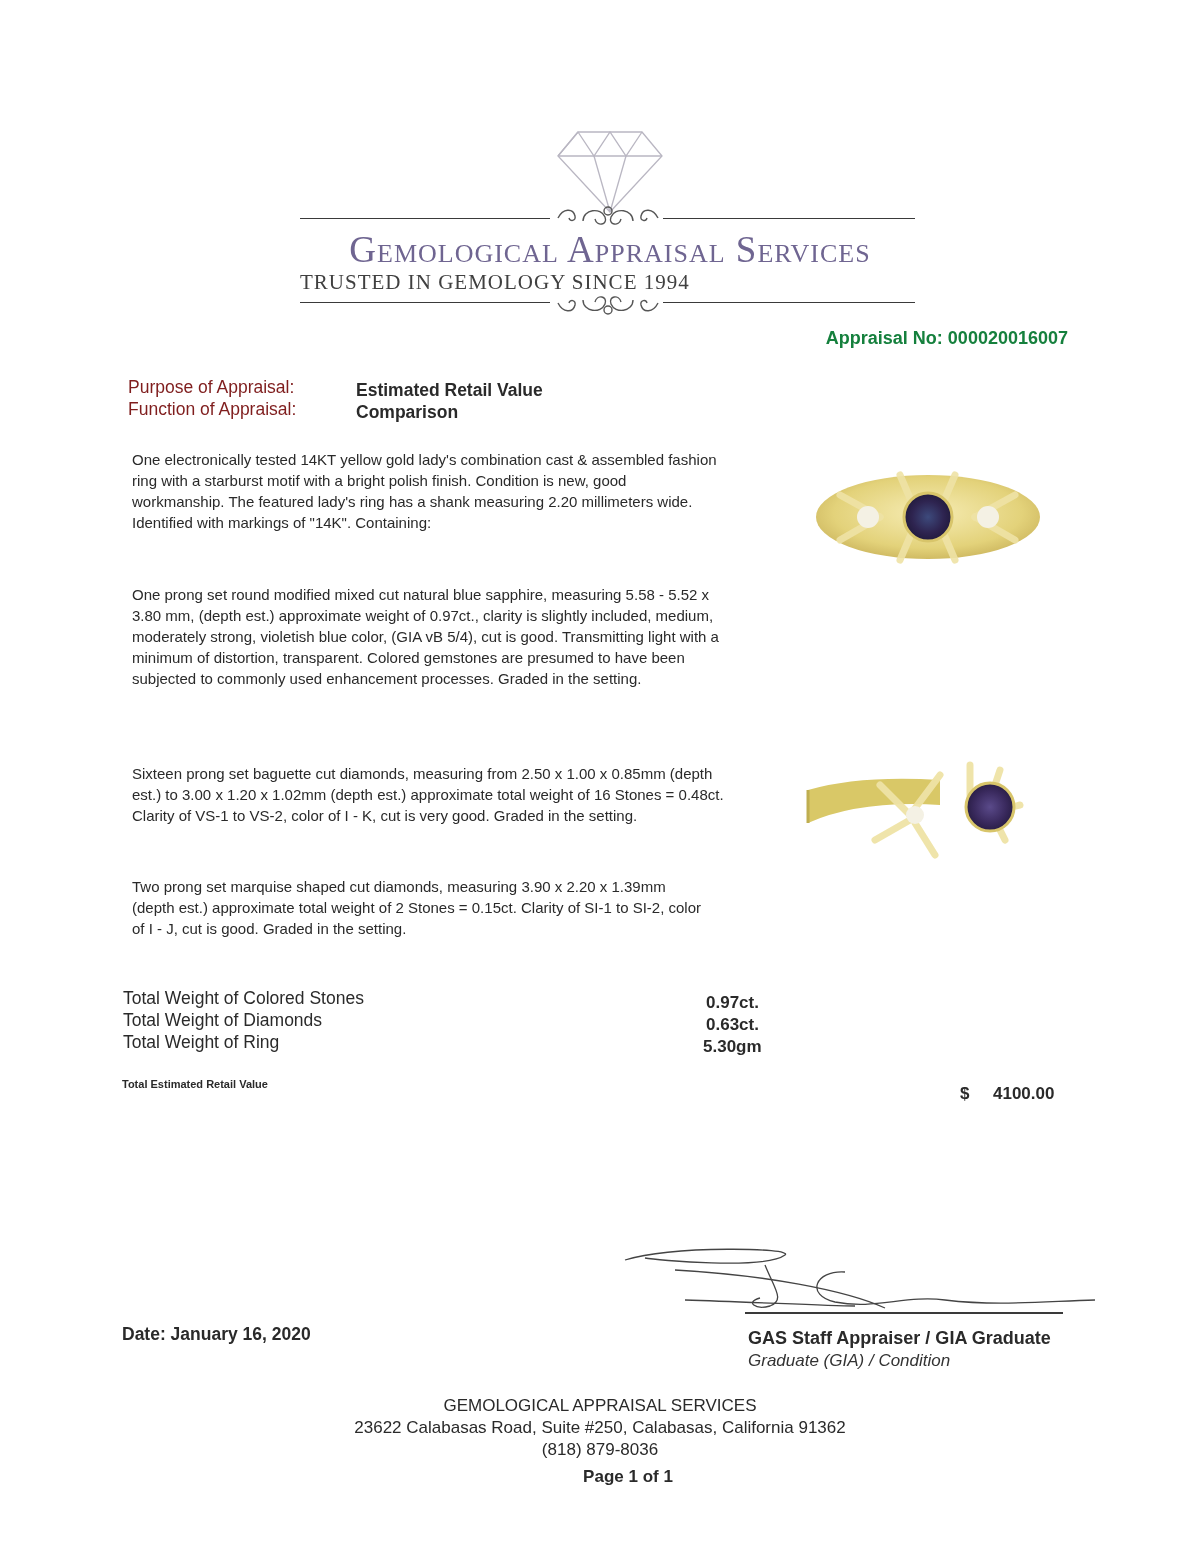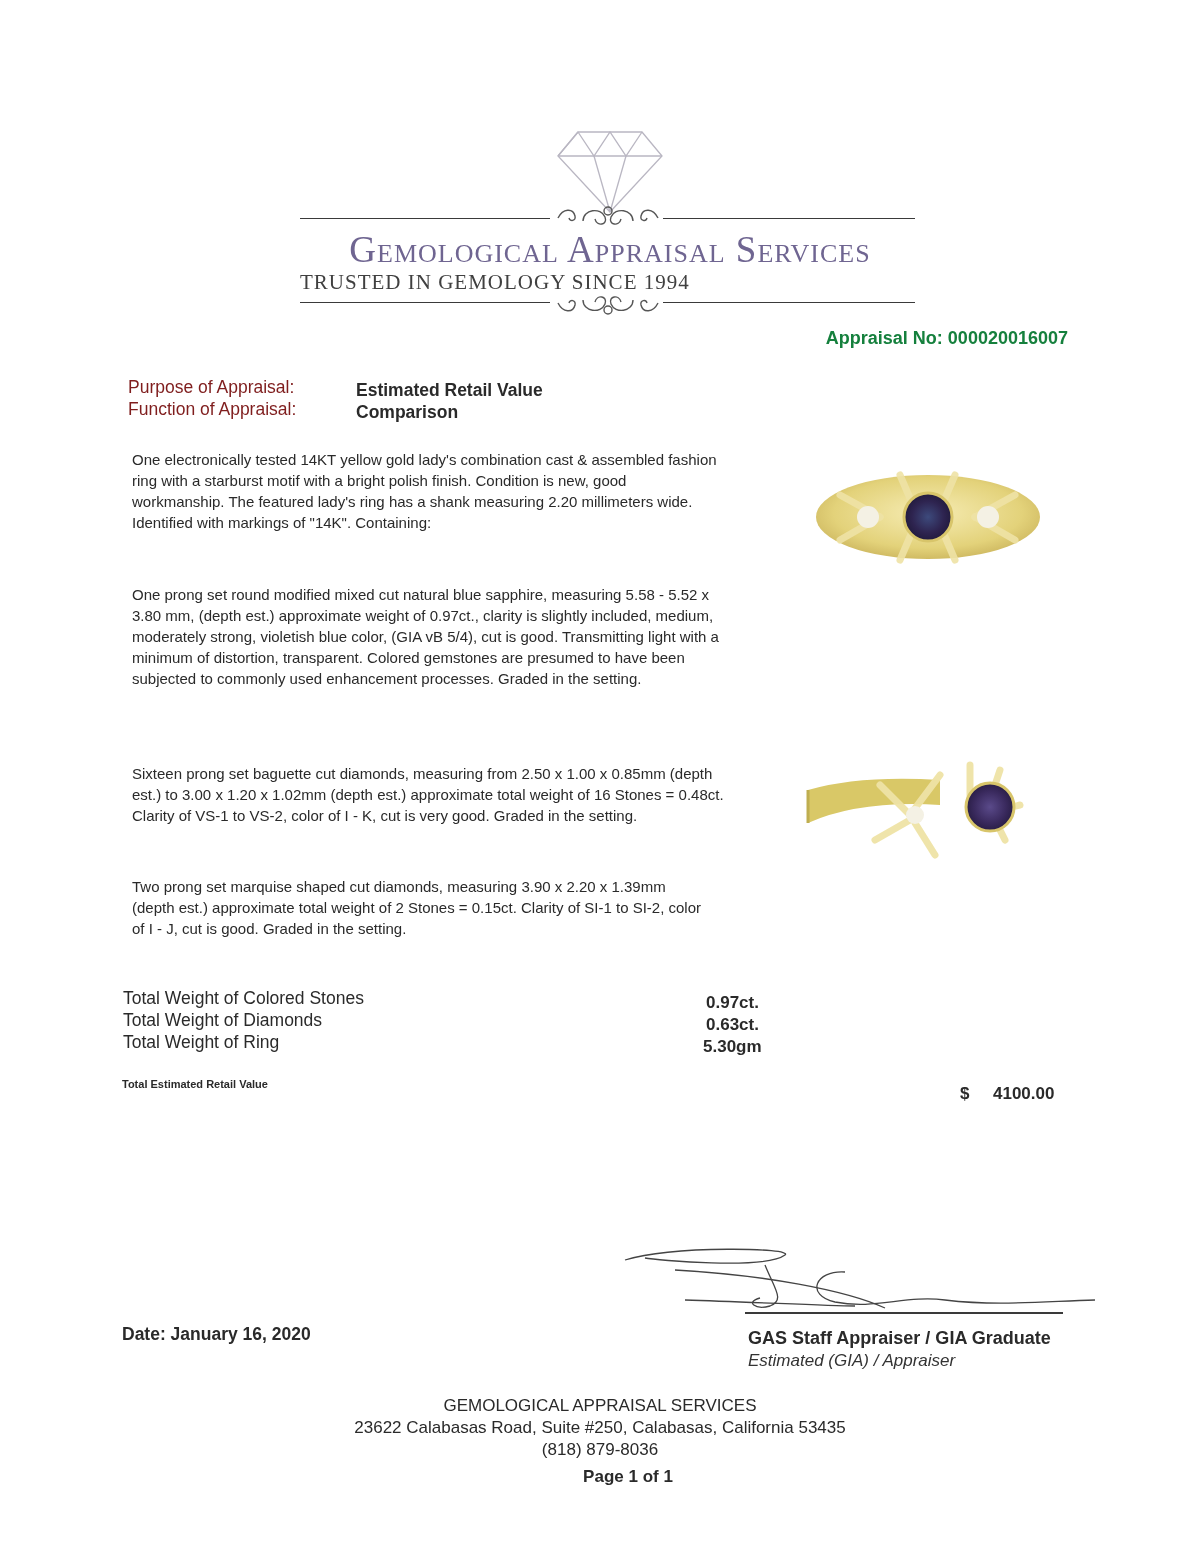--- a/index.html
+++ b/index.html
@@ -167,18 +167,18 @@
     <path d="M10,20 C60,5 180,8 170,15 C150,30 40,20 30,18"></path>
     <path d="M60,30 C150,35 230,50 270,68"></path>
     <path d="M150,25 C160,50 170,60 155,66 C140,70 130,62 145,58"></path>
     <path d="M70,60 C140,62 210,66 240,66"></path>
     <path d="M230,32 C200,30 190,55 220,62 C260,70 290,55 330,60 C380,66 420,62 480,60"></path>
   </g>
 </svg>
 <div class="abs sig-line"></div>
 <div class="abs date">Date: January 16, 2020</div>
 <div class="abs sig-title">GAS Staff Appraiser / GIA Graduate</div>
-<div class="abs sig-sub">Estimated (GIA) / Appraiser</div>
+<div class="abs sig-sub">Graduate (GIA) / Condition</div>
 
 <div class="abs footer" style="top:1396px;">GEMOLOGICAL APPRAISAL SERVICES</div>
-<div class="abs footer" style="top:1418px;">23622 Calabasas Road, Suite #250, Calabasas, California 53435</div>
+<div class="abs footer" style="top:1418px;">23622 Calabasas Road, Suite #250, Calabasas, California 91362</div>
 <div class="abs footer" style="top:1440px;">(818) 879-8036</div>
 <div class="abs footer bold" style="top:1467px;">Page 1 of 1</div>
 
 </body></html>

